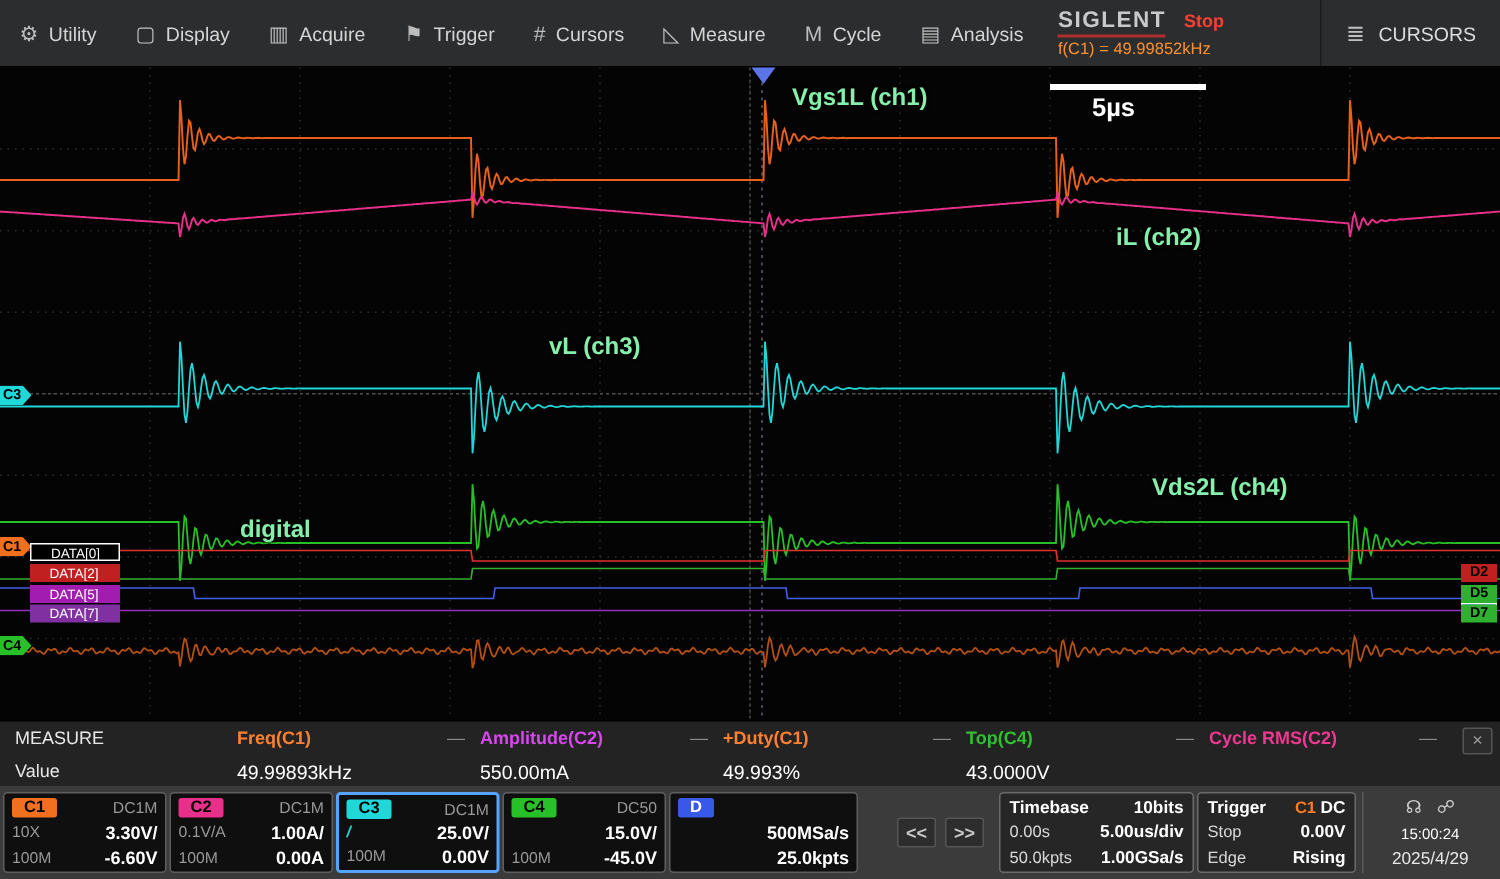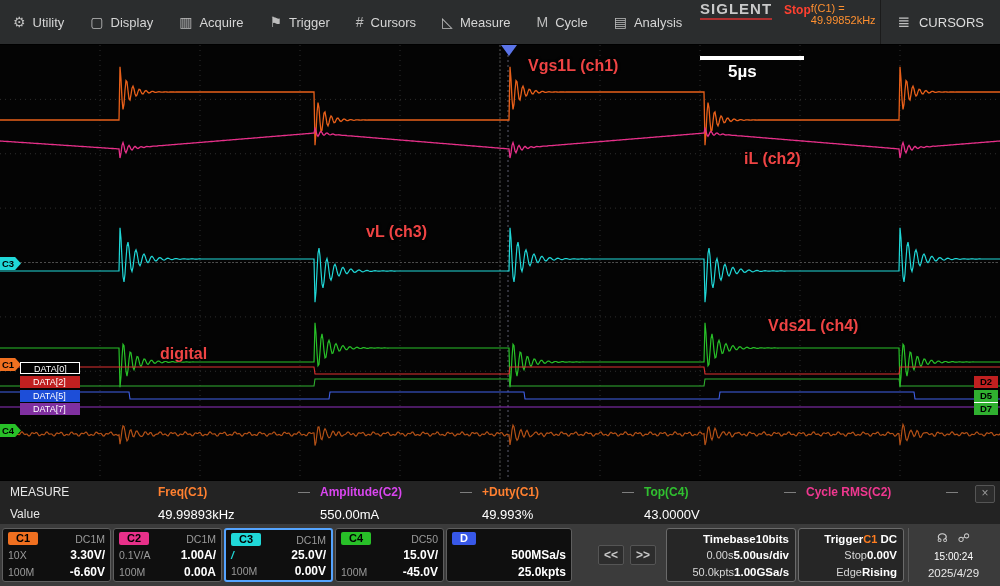--- a/index.html
+++ b/index.html
@@ -3,32 +3,32 @@
 <meta charset="utf-8">
 <style>
   html,body{margin:0;padding:0;background:#000;}
   body{width:1000px;height:586px;overflow:hidden;font-family:"Liberation Sans",sans-serif;position:relative;}
 
   
   .topbar{height:45px;background:#2b2d2e;display:flex;align-items:stretch;border-bottom:1px solid #000;box-sizing:border-box;}
   .menu{display:flex;}
   .menu-item{display:flex;align-items:center;gap:7px;padding:0 13px;color:#d5d5d5;font-size:13px;cursor:default;white-space:nowrap;}
   .mi-ic{color:#bdbdbd;font-size:14px;}
-  .brand-block{display:flex;flex-direction:row;justify-content:center;padding:0 10px;min-width:150px;}
+  .brand-block{display:flex;flex-direction:column;justify-content:center;padding:0 10px;min-width:150px;}
   .brand-row{display:flex;align-items:baseline;gap:12px;}
   .logo{color:#c9c9c9;font-weight:bold;font-size:15px;letter-spacing:1px;border-bottom:2px solid #b03030;padding-bottom:1px;}
   .acq-status{color:#ff4030;font-size:12px;font-weight:bold;}
   .freq-counter{color:#ff9030;font-size:11px;margin-top:2px;}
   .cursors-block{margin-left:auto;display:flex;align-items:center;gap:9px;padding:0 16px;border-left:1px solid #1b1b1b;color:#ddd;font-size:13px;}
   .clip-ic{color:#c0c0c0;font-size:15px;}
 
   
   .wave{position:relative;width:1000px;height:435px;background:#040404;}
   .wave svg{position:absolute;left:0;top:0;}
-  .anno{position:absolute;color:#ef4444;font-weight:bold;font-size:16px;white-space:nowrap;text-shadow:0 0 3px #000;}
+  .anno{position:absolute;color:#86efac;font-weight:bold;font-size:16px;white-space:nowrap;text-shadow:0 0 3px #000;}
   .scalebar{position:absolute;left:700px;top:11px;width:104px;height:4px;background:#fff;}
   .scalelabel{position:absolute;left:728px;top:17px;color:#fff;font-weight:bold;font-size:17px;}
   .trig-marker{position:absolute;left:501px;top:0;width:0;height:0;border-left:8px solid transparent;border-right:8px solid transparent;border-top:11px solid #5b74e8;}
   .ltag{position:absolute;left:0;width:21px;height:13px;color:#000;font-size:9.5px;font-weight:bold;line-height:13px;padding-left:2px;box-sizing:border-box;clip-path:polygon(0 0,72% 0,100% 50%,72% 100%,0 100%);}
   .dlabel{position:absolute;left:20px;width:60px;height:12px;font-size:9px;color:#fff;line-height:12px;padding-left:13px;box-sizing:border-box;}
   .rlabel{position:absolute;right:2px;width:24px;height:12px;font-size:9.5px;font-weight:bold;color:#000;line-height:12px;text-align:center;box-sizing:border-box;}
 
   
   .measure{height:44px;background:#232323;border-top:1px solid #000;position:relative;box-sizing:border-box;}
   .m-row{height:22px;display:flex;align-items:center;}
@@ -48,21 +48,21 @@
   .chrow{display:flex;justify-content:space-between;align-items:center;height:15px;}
   .badge{font-size:11px;font-weight:bold;padding:0 8px;border-radius:2px;height:13px;line-height:13px;}
   .chsmall{color:#9a9a9a;font-size:10.5px;}
   .chsmall.ramp{color:#20d8d8;font-weight:bold;font-style:italic;}
   .chval{color:#fff;font-weight:bold;font-size:12px;}
   .navbtns{display:flex;gap:6px;margin:0 10px 0 26px;}
   .navbtn{color:#c8c8c8;font-size:12px;font-weight:bold;background:#2d2d2d;border:1px solid #555;border-radius:2px;padding:2px 5px;}
   .infobox{height:54px;background:#262626;border:1px solid #6a6a6a;border-radius:3px;padding:2px 6px;box-sizing:border-box;display:flex;flex-direction:column;justify-content:space-between;}
   .tbbox{width:130px;}
   .trbox{width:106px;margin-left:2px;}
-  .irow{display:flex;justify-content:flex-end;align-items:center;height:15px;font-size:11px;color:#d8d8d8;}
+  .irow{display:flex;justify-content:space-between;align-items:center;height:15px;font-size:11px;color:#d8d8d8;}
   .irow .iv{color:#fff;font-weight:bold;font-size:11.5px;}
   .trig-src{color:#ff7d20;font-weight:bold;}
   .clockbox{flex:1;height:54px;display:flex;flex-direction:column;align-items:center;justify-content:space-between;border-left:1px solid #5a5a5a;margin-left:4px;padding:3px 0;box-sizing:border-box;}
   .clock-icons{display:flex;gap:10px;color:#cfcfcf;font-size:12px;}
   .clock-time{color:#fff;font-size:10px;}
   .clock-date{color:#e8e8e8;font-size:11.5px;}
 </style>
 </head>
 <body>
 
@@ -151,21 +151,21 @@
 <div class="anno" style="left: 528px; top: 12px;">Vgs1L (ch1)</div>
     <div class="anno" style="left: 744px; top: 105px;">iL (ch2)</div>
     <div class="anno" style="left: 366px; top: 178px;">vL (ch3)</div>
     <div class="anno" style="left: 768px; top: 272px;">Vds2L (ch4)</div>
     <div class="anno" style="left: 160px; top: 300px;">digital</div>
     <div class="ltag" style="top: 212px; background: rgb(32, 216, 216);">C3</div>
     <div class="ltag" style="top: 313px; background: rgb(240, 112, 32);">C1</div>
     <div class="ltag" style="top: 379px; background: rgb(40, 192, 40);">C4</div>
     <div class="dlabel" style="top: 317px; background: rgb(0, 0, 0); border: 1px solid rgb(255, 255, 255);">DATA[0]</div>
     <div class="dlabel" style="top: 331px; background: rgb(192, 32, 32);">DATA[2]</div>
-    <div class="dlabel" style="top: 345px; background: #1d4ed8;">DATA[5]</div>
+    <div class="dlabel" style="top: 345px; background: #a21caf;">DATA[5]</div>
     <div class="dlabel" style="top: 358px; background: rgb(128, 48, 160);">DATA[7]</div>
     <div class="rlabel" style="top: 317px; background: #1d4ed8; color: rgb(255, 255, 255); border: 1px solid rgb(255, 255, 255); margin-top: 40px;">D0</div>
     <div class="rlabel" style="top: 331px; background: rgb(192, 32, 32); color: rgb(0, 0, 0);">D2</div>
     <div class="rlabel" style="top: 345px; background: rgb(48, 176, 48); color: rgb(0, 0, 0);">D5</div>
     <div class="rlabel" style="top: 358px; background: rgb(48, 176, 48); color: rgb(0, 0, 0); margin-left: 12px;">D7</div>
   </div>
 
 <div class="measure">
   <div class="m-row">
     <div class="m-title">MEASURE</div>

